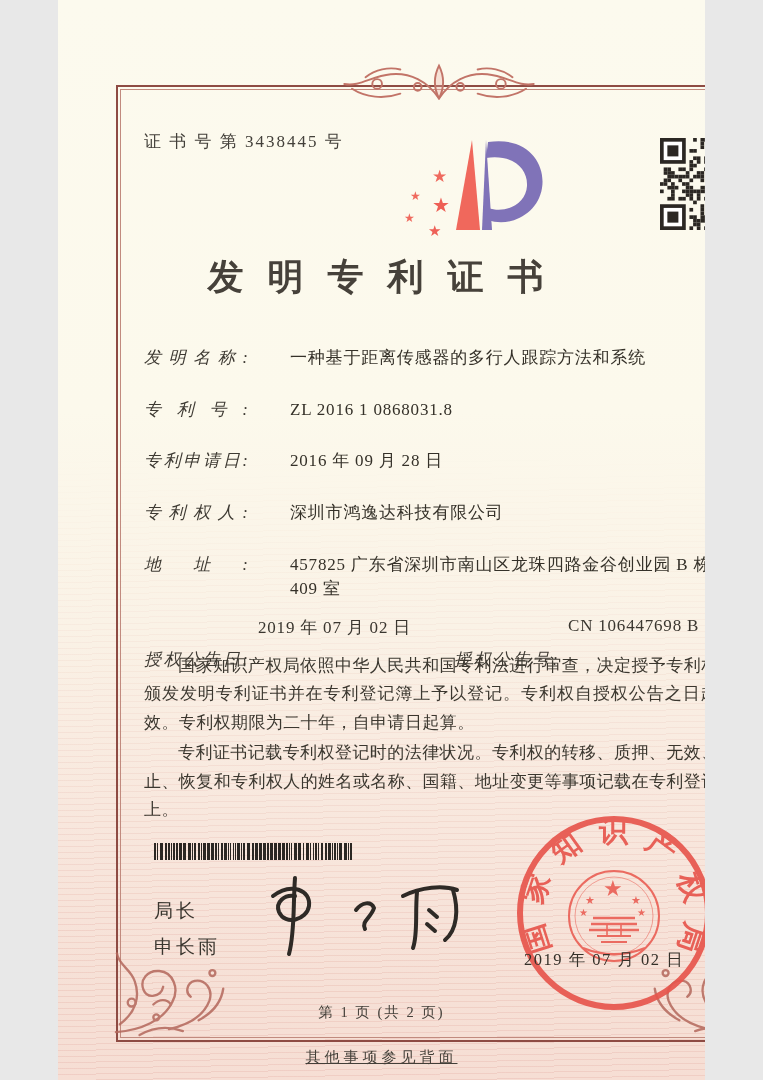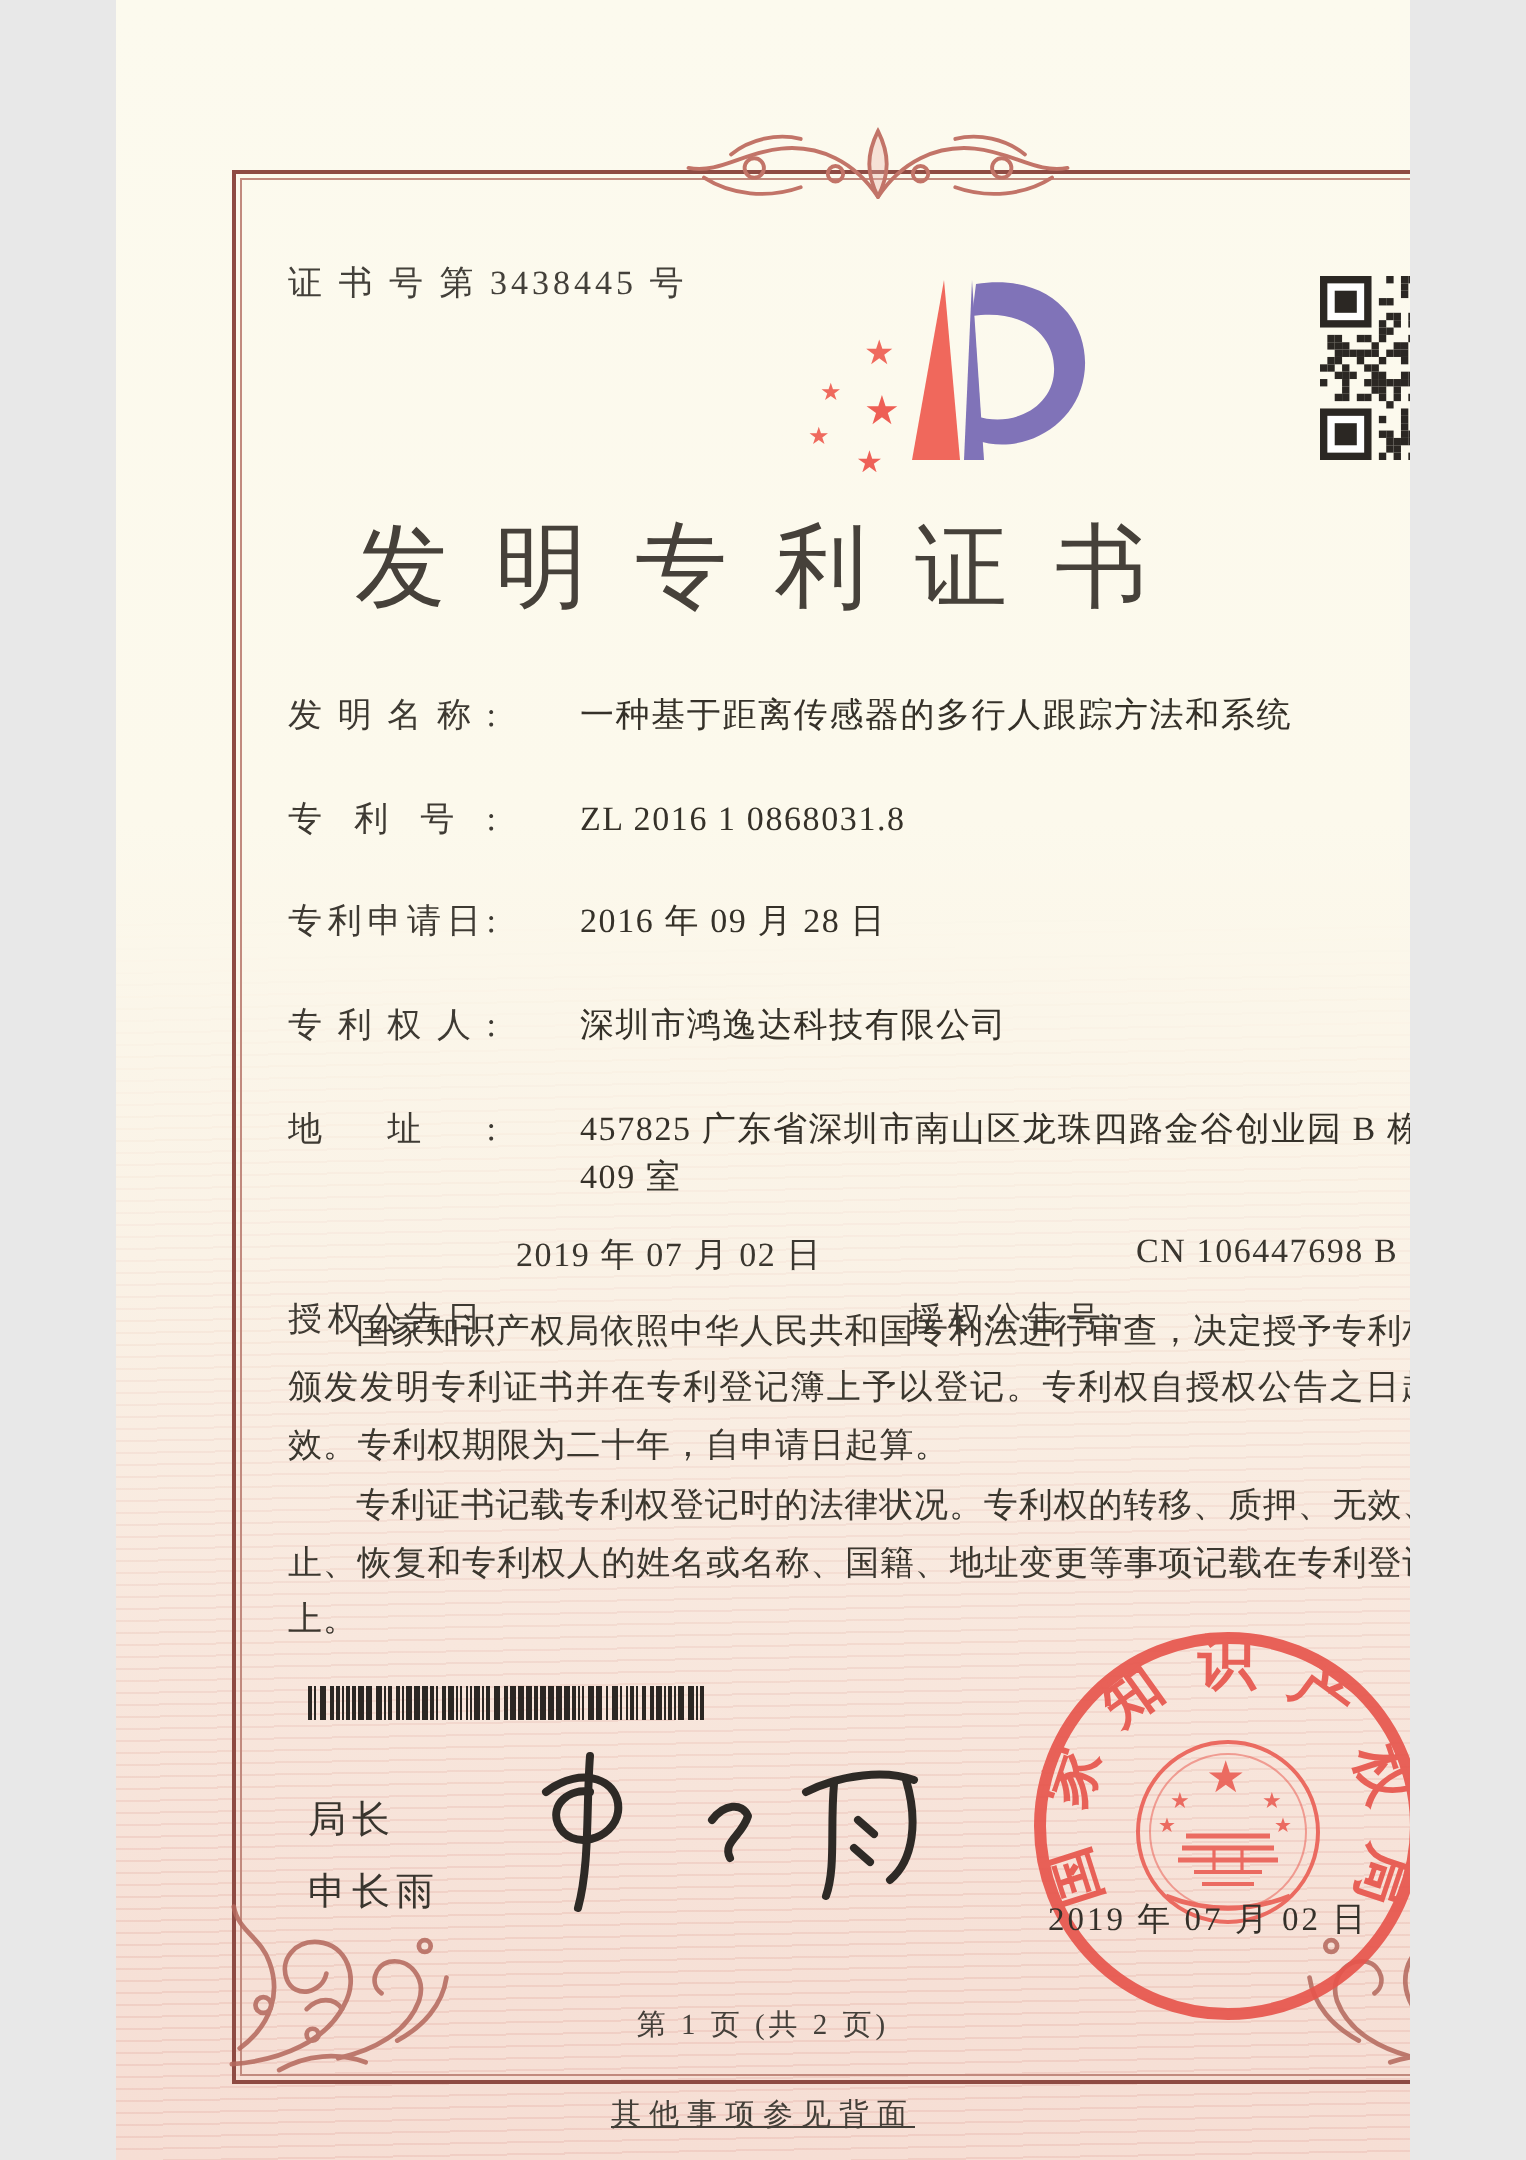--- a/index.html
+++ b/index.html
@@ -22,29 +22,29 @@
   }
   .frame .inner{position:absolute;inset:2px;border:1px solid #c18a7e;}
   .orn{position:absolute;pointer-events:none;}
 
   .cert-no{position:absolute;left:86px;top:130px;font-size:17px;letter-spacing:2px;color:#43403a;}
   .logo{position:absolute;left:322px;top:134px;width:172px;height:102px;}
   .qr{position:absolute;left:602px;top:138px;width:92px;height:92px;}
 
   .title{
     position:absolute;left:0;top:253px;width:100%;text-align:center;
-    font-size:46px;font-weight:400;letter-spacing:24px;padding-left:12px;box-sizing:border-box;
+    font-size:36px;font-weight:700;letter-spacing:24px;padding-left:12px;box-sizing:border-box;
     color:#46413a;
   }
 
   .fields{position:absolute;left:86px;top:346px;width:592px;font-size:17px;}
   .frow{display:flex;margin-bottom:27px;line-height:1.45;}
   .flabel{
     flex:none;display:inline-block;width:104px;margin-right:10px;
-    text-align:justify;text-align-last:justify;color:#3e3a33;
+    text-align:justify;text-align-last:justify;color:#3e3a33;font-style:italic;
   }
   .fvalue{flex:1;letter-spacing:0.8px;color:#353129;margin-left:32px;}
   .grow{display:flex;font-size:17px;}
   .grow .flabel{width:104px;margin-right:10px;margin-top:32px;}
   .grow .gval1{width:196px;flex:none;letter-spacing:0.8px;}
   .grow .gval2{flex:1;letter-spacing:0.8px;}
 
   .body-text{position:absolute;left:86px;top:652px;width:592px;font-size:17px;
     line-height:1.67;text-align:justify;color:#3b372f;letter-spacing:0.4px;}
   .body-text p{margin:0 0 2px 0;text-indent:2em;}

